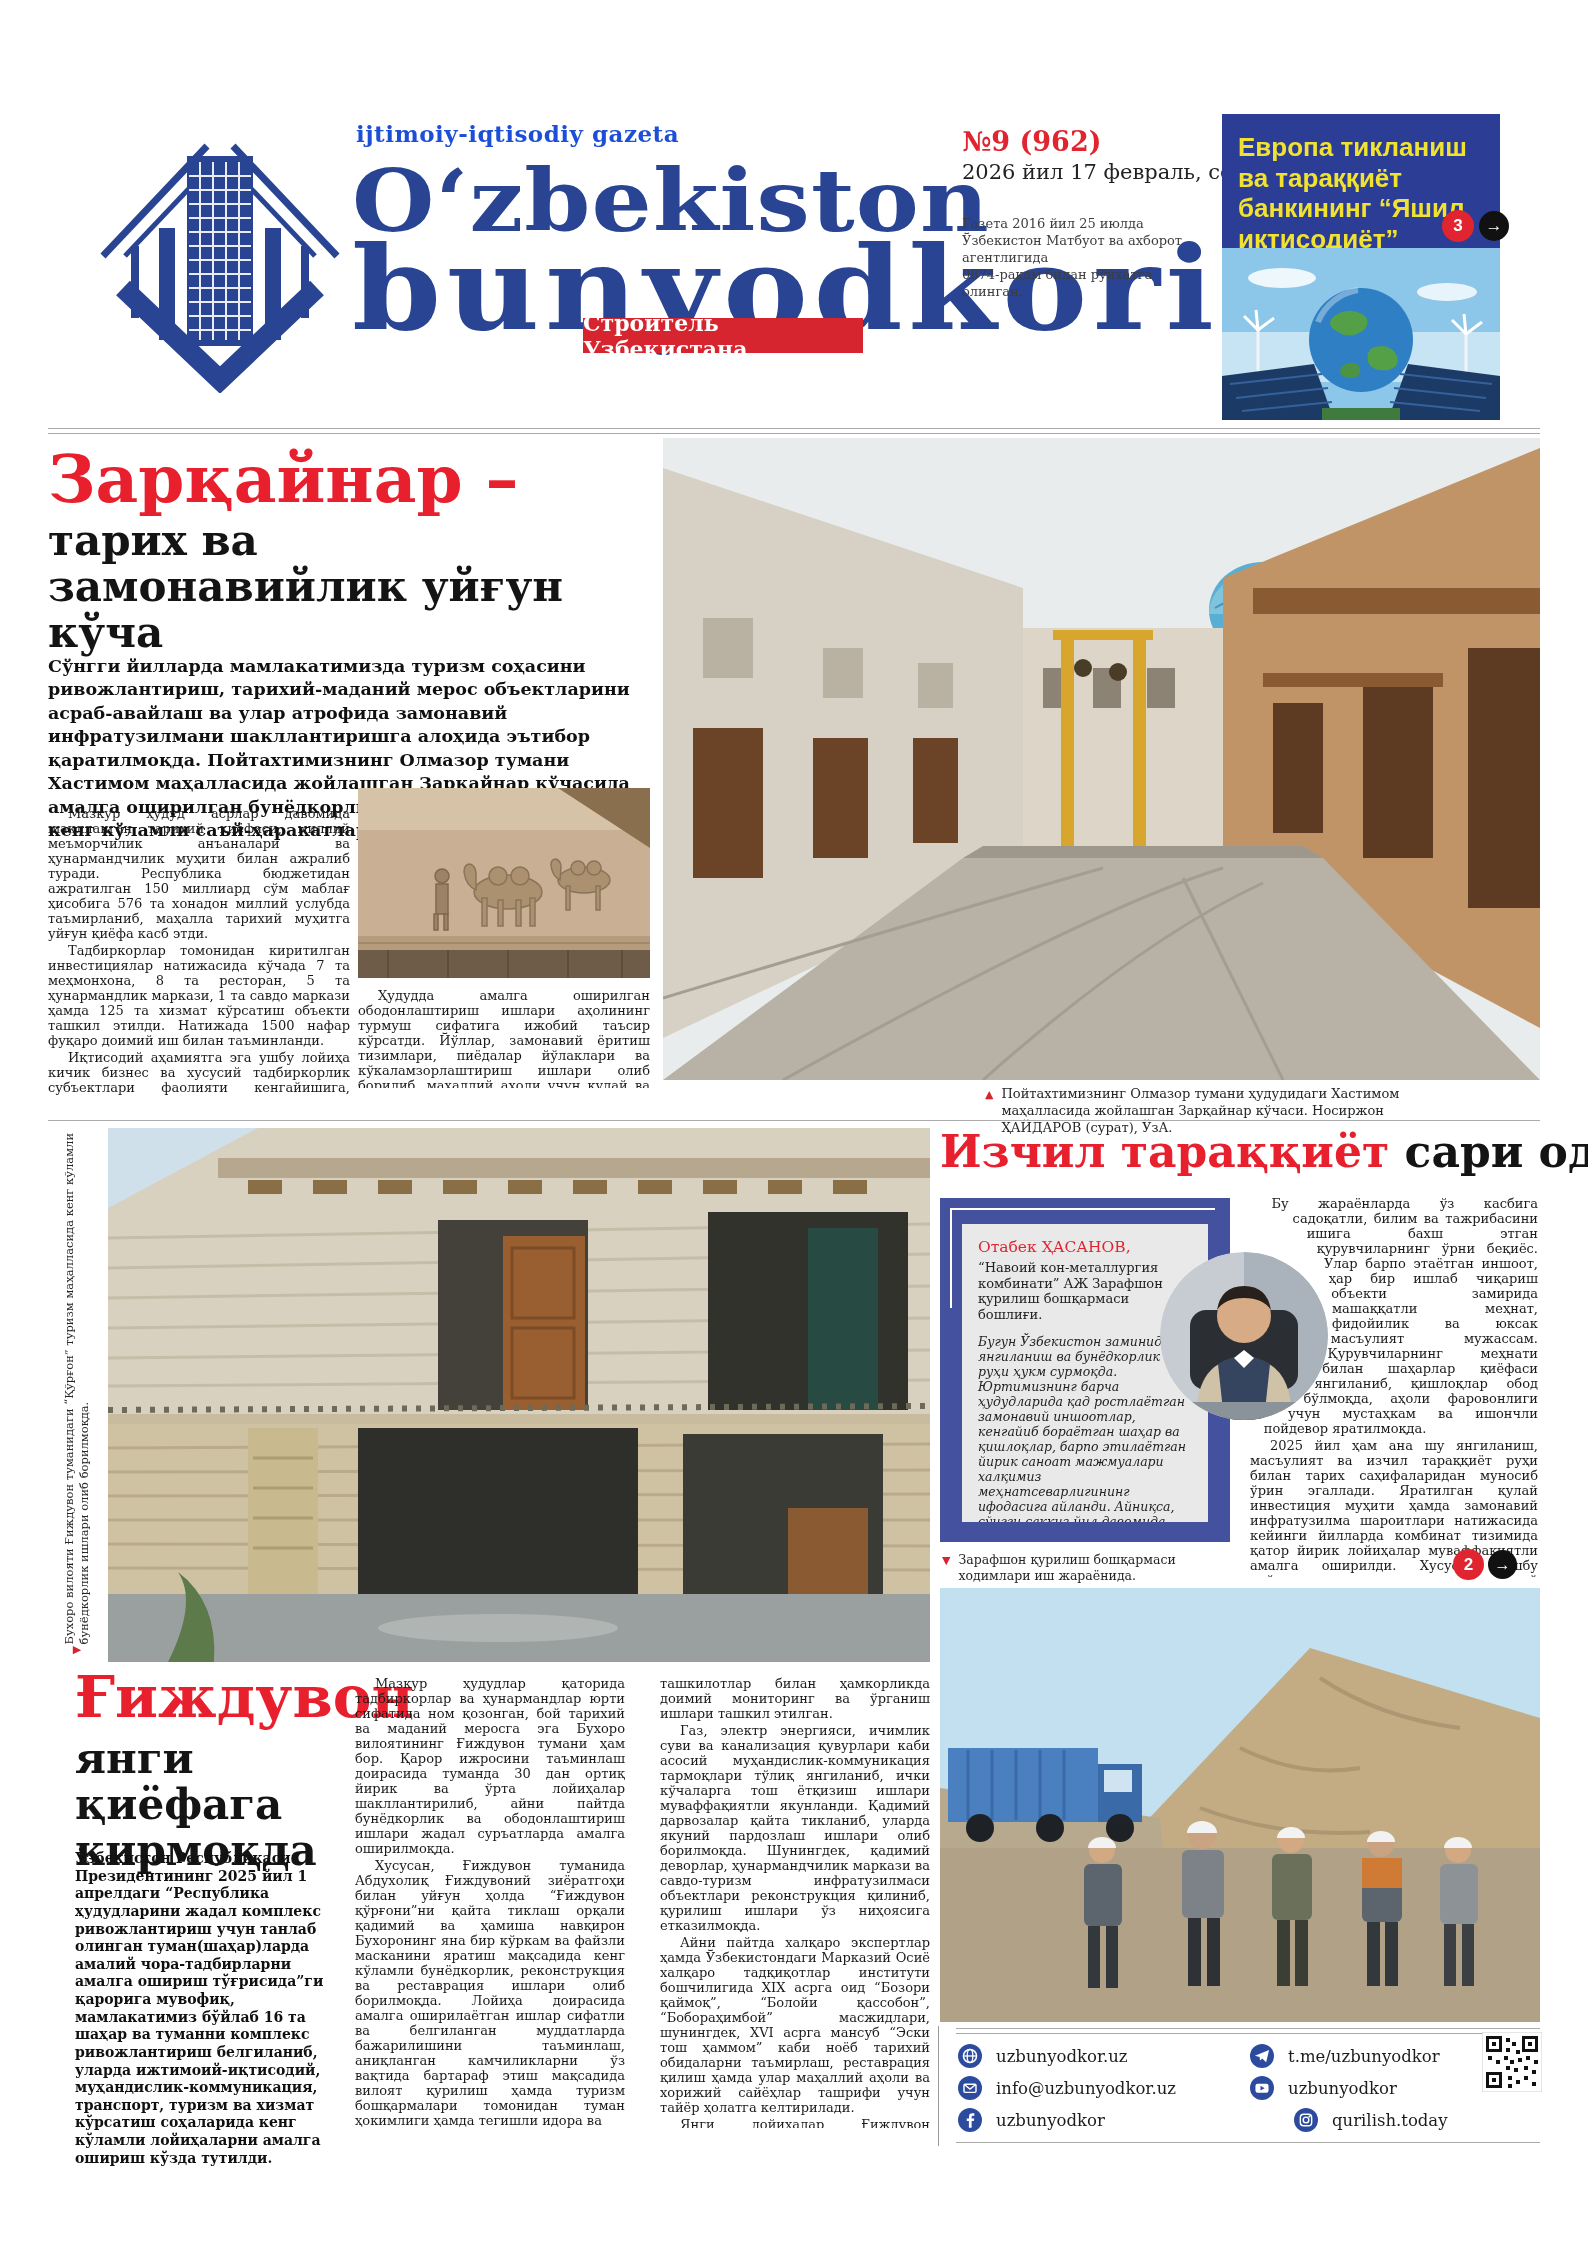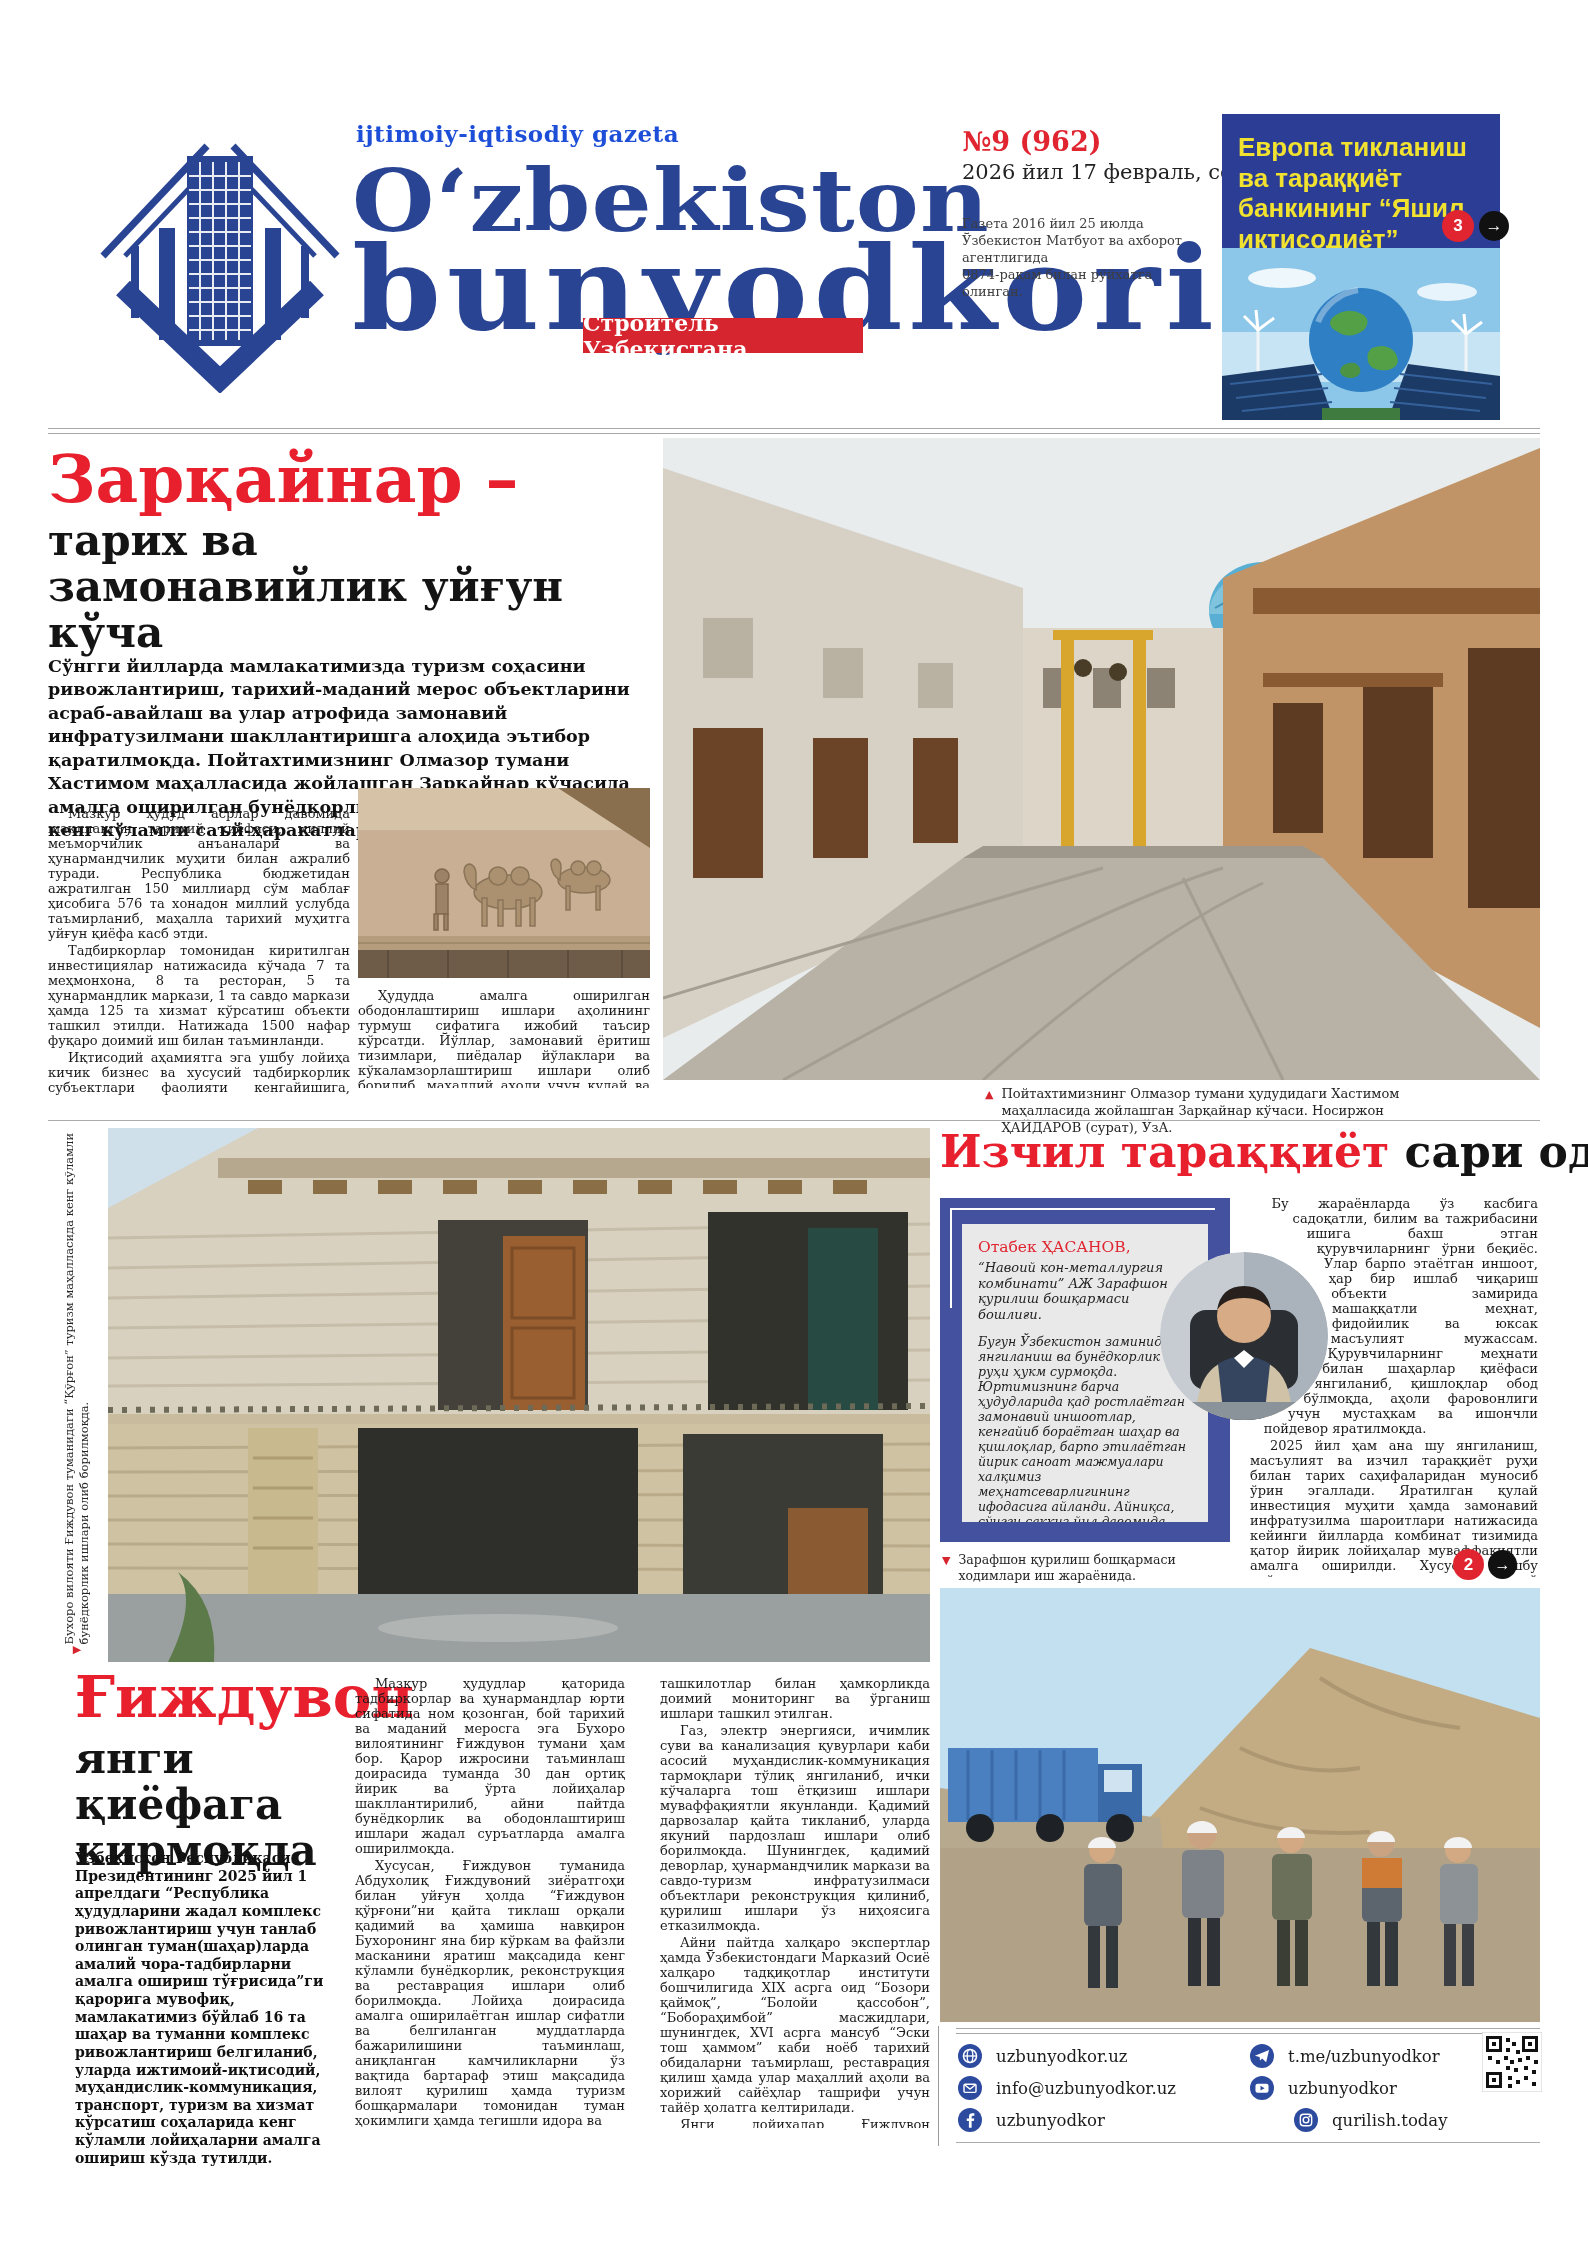--- a/index.html
+++ b/index.html
@@ -42,21 +42,21 @@
   .vcap{transform:rotate(-90deg);transform-origin:left top;font-size:11.5px;line-height:1.3;
         color:#262626;display:flex;gap:7px;}
   .vcap .tri{display:inline-block;transform:rotate(90deg);}
   
   .author-box{background:#43519f;}
   .author-bracket-h{position:absolute;left:10px;top:10px;width:265px;border-top:2px solid #fff;}
   .author-bracket-v{position:absolute;left:10px;top:10px;height:100px;border-left:2px solid #fff;}
   .author-gray{position:absolute;left:22px;top:26px;width:246px;height:298px;background:#e9e9e9;
         padding:14px 16px;box-sizing:border-box;overflow:hidden;}
   .author-name{color:#e02530;font-weight:400;font-size:15.5px;margin:0 0 4px 0;}
-  .author-role{font-style:italic;font-size:13px;line-height:15.5px;margin:0 0 12px 0;color:#222;}
+  .author-role{font-size:13px;line-height:15.5px;margin:0 0 12px 0;color:#222;}
   .author-quote{font-style:italic;font-size:12.5px;line-height:15px;margin:0;color:#222;}
   .photo-frame{overflow:hidden;}
   .photo-frame svg{display:block;}
   .circle-photo{border-radius:50%;overflow:hidden;}
   .wrap-spacer{float:left;width:84px;height:235px;margin-top:30px;
         shape-outside:circle(118px at -36px 118px);}
   
   .flink{display:flex;align-items:center;gap:14px;}
   .flink .lbl{font-size:16.5px;color:#1c1c1c;}
   .vrule{border-left:1px solid #9a9a9a;width:0;}

